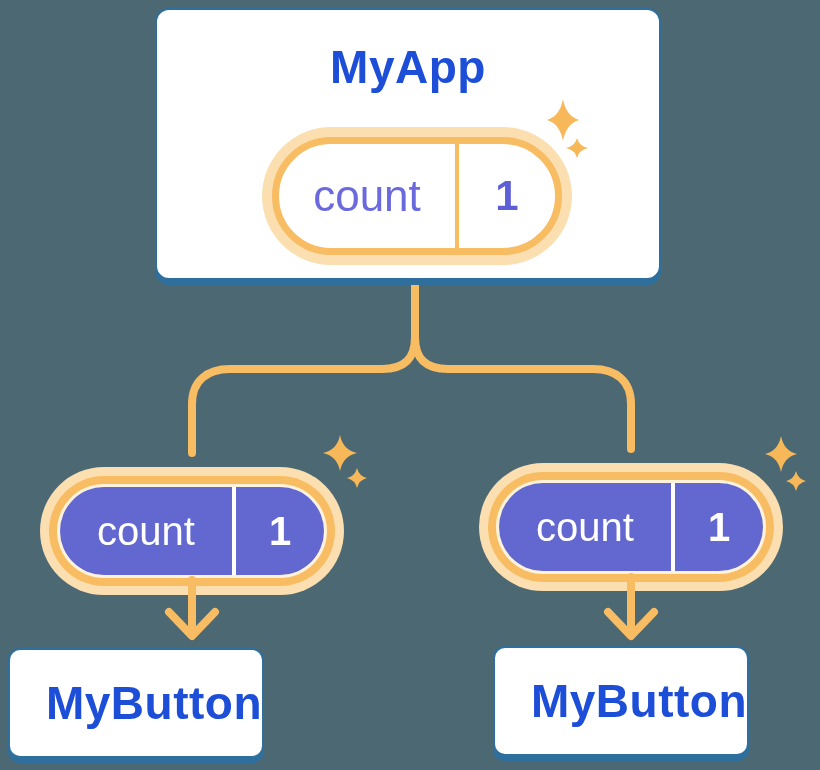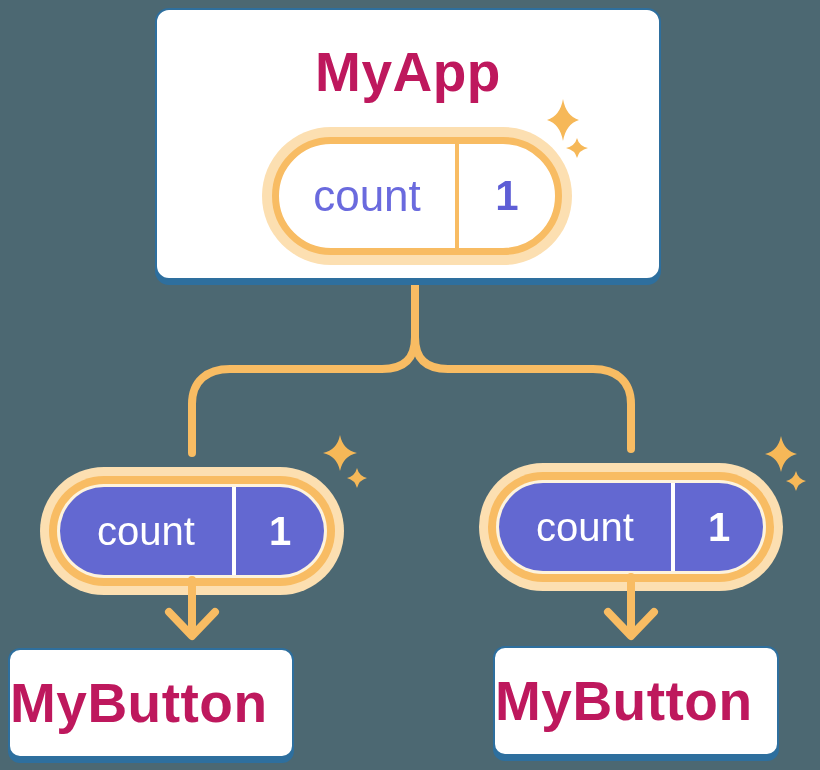--- a/index.html
+++ b/index.html
@@ -14,36 +14,36 @@
   
   .card {
     position: absolute;
     background: #ffffff;
     border: 2px solid #2e6f9e;
     box-shadow: 0 5px 0 #2e6f9e;
     box-sizing: border-box;
     z-index: 2;
   }
   .card-title {
-    color: #be185d;
-    font-size: 55px;
+    color: #1d4ed8;
+    font-size: 46px;
     font-weight: 700;
     letter-spacing: 0.5px;
     text-align: center;
   }
   #root-card {
     left: 155px; top: 8px;
     width: 506px; height: 272px;
     border-radius: 14px;
   }
   #root-card .card-title { margin-top: 30px; }
   .leaf-card {
-    width: 286px; height: 110px;
+    width: 256px; height: 110px;
     border-radius: 12px;
-    display: flex; align-items: center; justify-content: flex-start;
+    display: flex; align-items: center; justify-content: flex-end;
   }
   #leaf-card-left  { left: 8px;   top: 648px; }
   #leaf-card-right { left: 493px; top: 646px; }
 
   
   .pill {
     position: absolute;
     box-sizing: border-box;
     display: flex;
     align-items: stretch;

